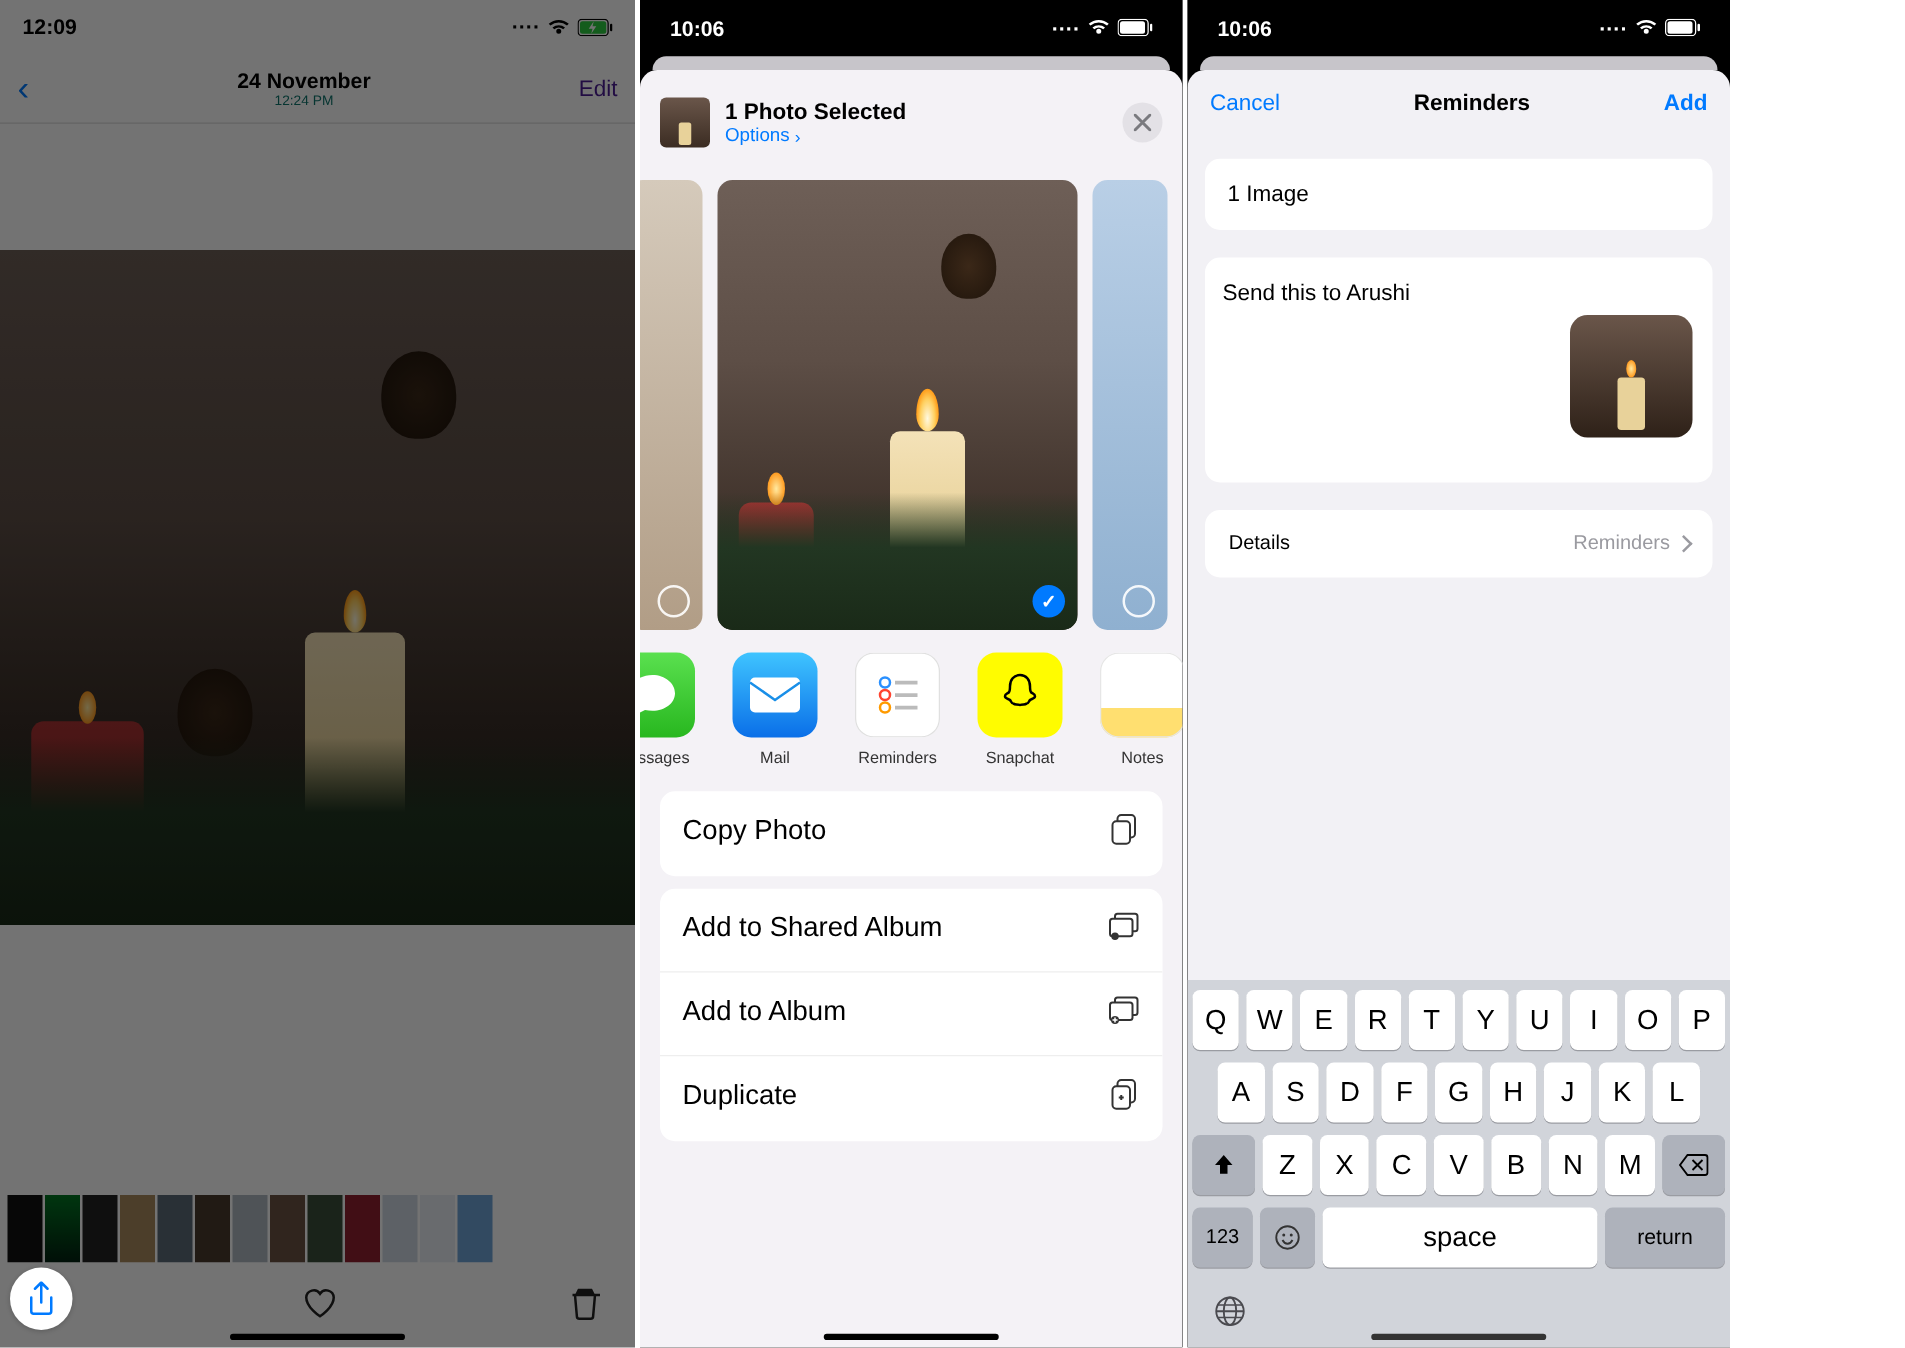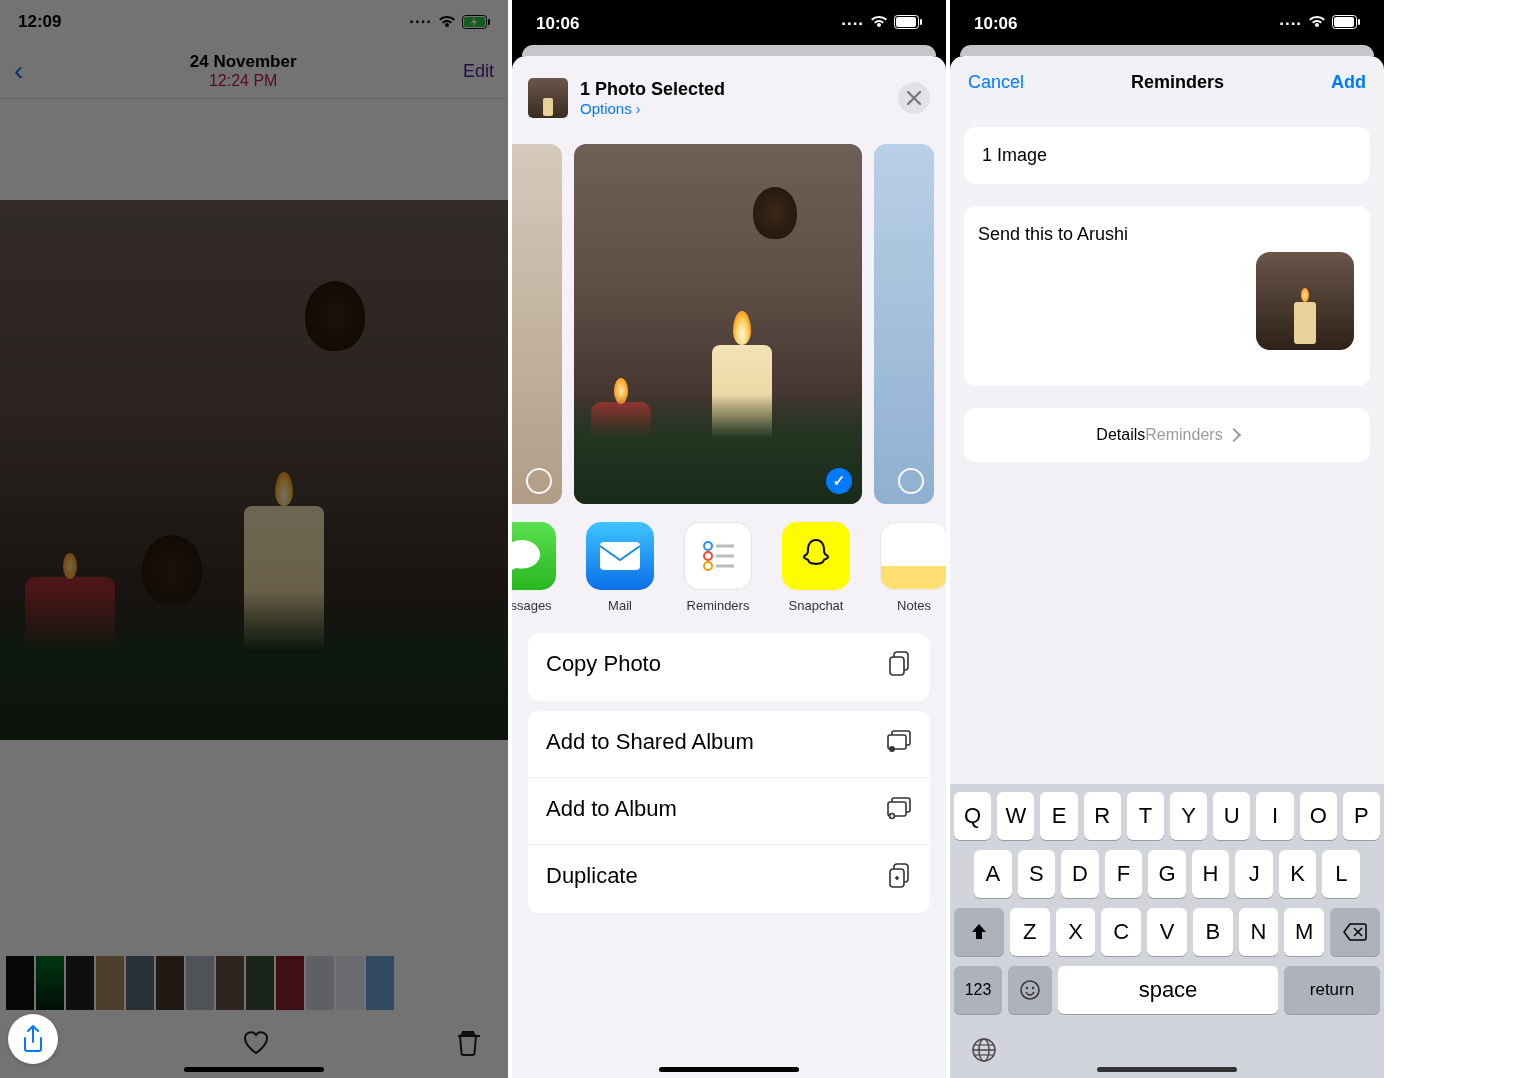--- a/index.html
+++ b/index.html
@@ -31,21 +31,21 @@
   .status-bar .right { display:flex; align-items:center; gap:6px; }
   .wifi-icon, .battery-icon { display:inline-block; }
   .wifi-icon svg, .battery-icon svg { display:block; }
   .p1-nav {
     height: 55px; display:flex; align-items:center; justify-content:space-between;
     padding: 0 14px; border-bottom:1px solid #ddd;
   }
   .p1-nav .back { color:#007aff; font-size:28px; font-weight:300; }
   .p1-nav .center { text-align:center; flex:1; }
   .p1-nav .center .date { font-size:17px; font-weight:600; }
-  .p1-nav .center .time { font-size:16px; color:#be185d; }
+  .p1-nav .center .time { font-size:11px; color:#0f766e; }
   .p1-nav .edit { color:#4c1d95; font-size:18px; }
   .p1-photo {
     position:absolute; top:200px; left:0; right:0; height:540px;
     background:linear-gradient(180deg,#6e5f57 0%,#5d4e46 40%,#3a2f28 70%,#221a15 100%);
   }
   .candle-scene {
     position:absolute; inset:0; overflow:hidden;
   }
   .candle {
     position:absolute; bottom:10%; left:48%; width:80px; height:180px;
@@ -174,21 +174,21 @@
   .p3-nav .title{font-weight:600;}
   .p3-nav .add{color:#007aff;font-weight:600;}
   .p3-body{padding:18px 14px 0;}
   .card{background:#fff;border-radius:12px;padding:18px;margin-bottom:22px;}
   .card-title{font-size:18px;}
   .note-card{min-height:180px;position:relative;padding-left:14px;}
   .note-text{font-size:18px;}
   .note-thumb{position:absolute;right:16px;top:46px;width:98px;height:98px;border-radius:14px;background:linear-gradient(180deg,#6a564a 0%,#2e2118 100%);overflow:hidden;}
   .note-thumb .nc{position:absolute;bottom:6px;left:50%;transform:translateX(-50%);width:22px;height:42px;background:#e8d29a;border-radius:3px;}
   .note-thumb .nf{position:absolute;bottom:48px;left:50%;transform:translateX(-50%);width:8px;height:14px;background:radial-gradient(#ffe9a0,#ff9b20 70%,transparent 100%);border-radius:50%;}
-  .details-row{display:flex;align-items:center;justify-content:center;padding-left:19px;}
+  .details-row{display:flex;align-items:center;justify-content:space-between;padding-left:19px;}
   .details-row .val{color:#9a9aa0;display:flex;align-items:center;gap:6px;}
 
   
   .kb{position:absolute;bottom:0;left:0;right:0;background:#d1d4da;padding:8px 4px 54px;}
   .kb-row{display:flex;justify-content:center;gap:6px;margin-bottom:10px;}
   .key{background:#fff;border-radius:6px;height:48px;min-width:36px;flex:1;display:flex;align-items:center;justify-content:center;font-size:22px;box-shadow:0 1px 0 #9a9ca2;}
   .key-shift,.key-del{flex:0 0 50px;background:#aeb2bb;}
   .kb-row2{padding:0 20px;}
   .kb-row3{padding:0 0;}
   .kb-bottom{display:flex;gap:6px;}

